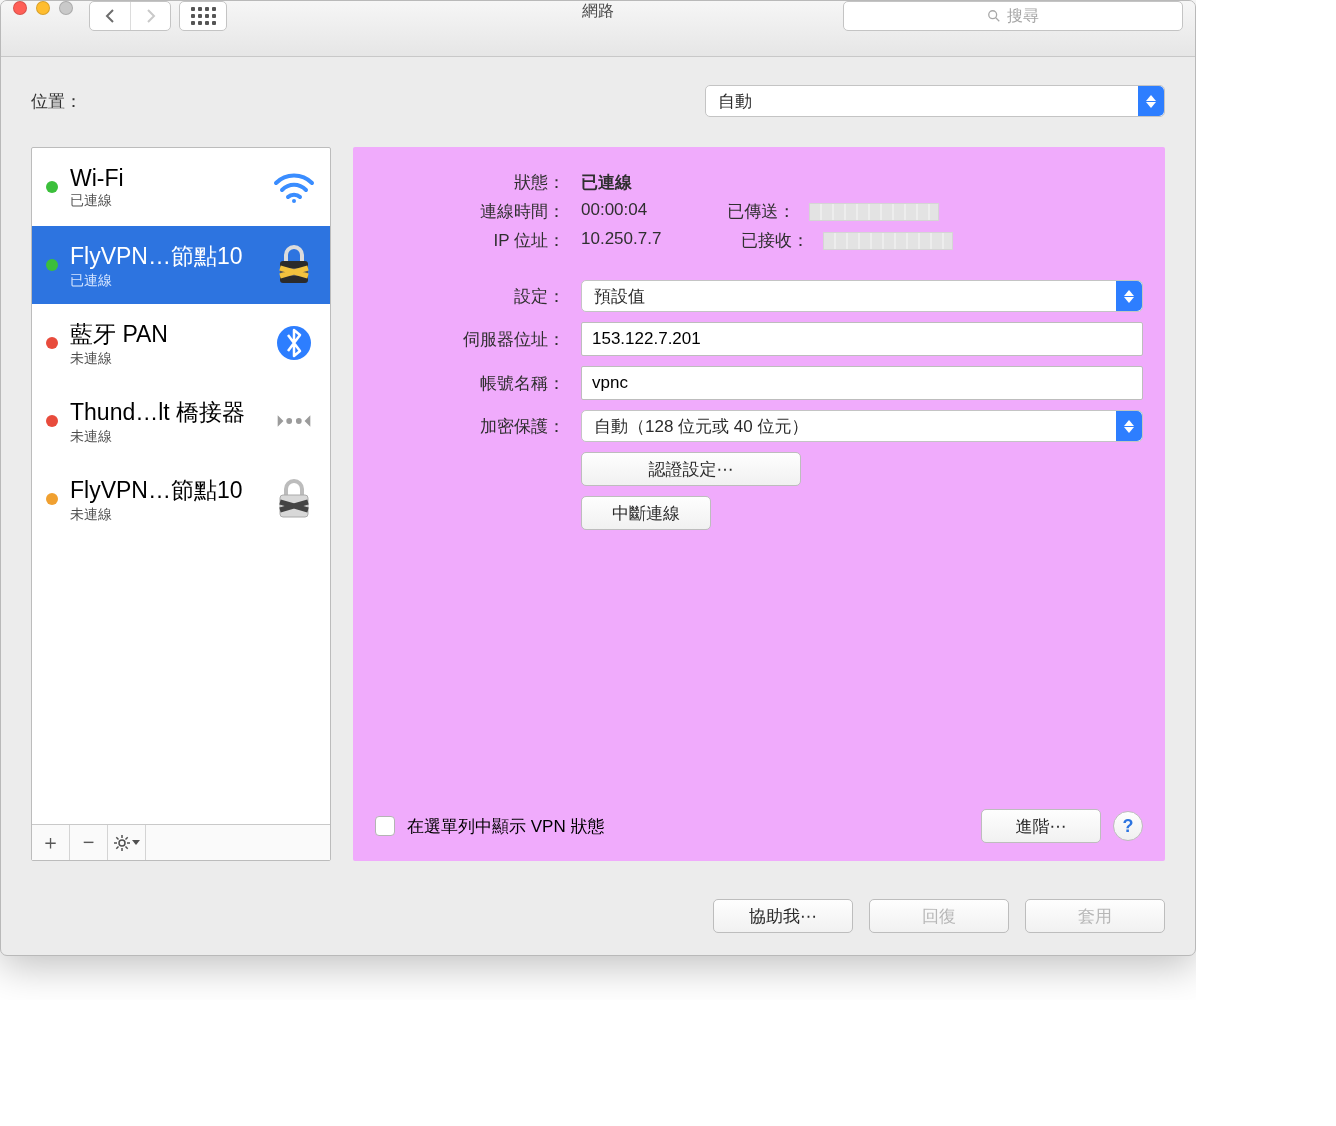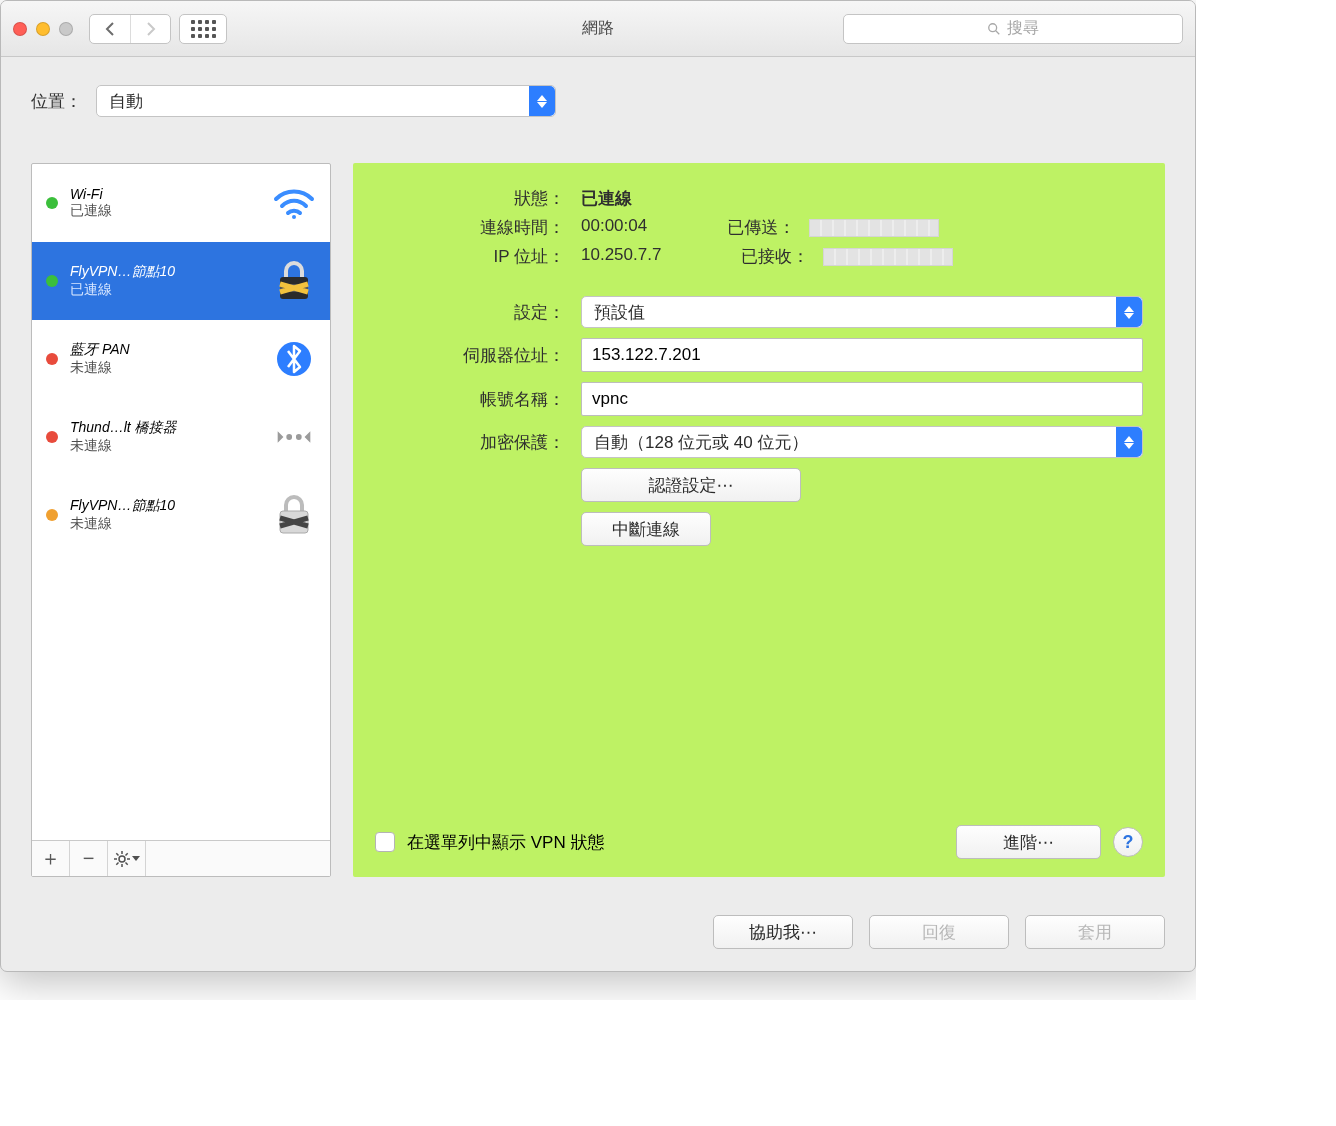--- a/index.html
+++ b/index.html
@@ -16,21 +16,21 @@
   border-radius: 7px;
   box-shadow: 0 10px 40px rgba(0,0,0,0.25);
   overflow: hidden;
   border: 1px solid #b9b9b9;
 }
 .titlebar {
   height: 56px;
   background: linear-gradient(#f6f6f6, #e6e6e6);
   border-bottom: 1px solid #c8c8c8;
   display: flex;
-  align-items: center;
+  align-items: flex-start;
   padding: 0 12px;
   position: relative;
 }
 .traffic-lights { display: flex; gap: 9px; margin-right: 16px; }
 .traffic-lights span {
   width: 14px; height: 14px; border-radius: 50%;
   border: 1px solid rgba(0,0,0,0.15);
 }
 .tl-close { background: #ff5f57; }
 .tl-min { background: #ffbd2e; }
@@ -64,22 +64,22 @@
   border: 1px solid #c4c4c4; border-radius: 5px; background: #fff;
   display: flex; align-items: center; justify-content: center; color: #a5a5a5;
   gap: 6px; font-size: 16px;
 }
 .search-box svg { width: 14px; height: 14px; }
 
 .body {
   padding: 28px 30px 20px 30px;
 }
 .location-row {
-  display: flex; align-items: center; justify-content: flex-start; gap: 14px;
-  margin-bottom: 46px;
+  display: flex; align-items: center; justify-content: space-between; 
+  margin-bottom: 30px;
 }
 .location-row label { font-size: 17px; color: #333; }
 .select-wrap {
   position: relative; background: #fff; border: 1px solid #c4c4c4;
   border-radius: 5px; display: flex; align-items: center; height: 32px;
   padding: 0 34px 0 12px; font-size: 17px; color: #2b2b2b;
 }
 .select-arrows {
   position: absolute; right: 0; top: 0; bottom: 0; width: 26px;
   background: #2d7eff; border-radius: 0 5px 5px 0;
@@ -106,38 +106,38 @@
   gap: 12px; position: relative; height: 78px;
 }
 .sideitem.selected { background: #2d74e0; color: #fff; }
 .status-dot {
   width: 12px; height: 12px; border-radius: 50%;
 }
 .s-green { background: #3bbf3b; }
 .s-red { background: #e84b3c; }
 .s-orange { background: #f0a030; }
 .sideitem .labels { flex: 1; min-width: 0; }
-.sideitem .name { font-size: 14px; white-space: nowrap; overflow: hidden; text-overflow: ellipsis; font-style: italic; }
+.sideitem .name { font-size: 23px; white-space: nowrap; overflow: hidden; text-overflow: ellipsis; }
 .sideitem .sub { font-size: 14px; opacity: 0.7; }
 .sideitem.selected .sub { color: #d7e6ff; opacity: 1; }
 .sideitem .icon-slot { width: 48px; display: flex; align-items:center; justify-content:center; }
 .side-footer {
   display: flex; border-top: 1px solid #c9c9c9; background: #fafafa;
   height: 36px;
 }
 .side-footer button {
   width: 38px; border: none; border-right: 1px solid #d4d4d4;
   background: transparent; font-size: 20px; color: #585858;
   display:flex; align-items:center; justify-content:center;
 }
 .gear-dd { display:flex; align-items:center; gap:2px; font-size:16px; }
 
 .detail {
   flex: 1;
-  background: #bef264;
+  background: #f0abfc;
   padding: 24px 22px 18px 22px;
   border-radius: 2px;
   height: 714px;
   position: relative;
 }
 .form-grid {
   display: grid;
   grid-template-columns: 190px 1fr;
   column-gap: 16px;
   row-gap: 8px;
@@ -422,21 +422,21 @@
           <div><button class="mac-btn wide">認證設定⋯</button></div>
 
           <div></div>
           <div><button class="mac-btn" style="width:130px;text-align:center;">中斷連線</button></div>
         </div>
 
         <div class="bottom-row">
           <span class="checkbox"></span>
           <span style="font-size:17px;">在選單列中顯示 VPN 狀態</span>
           <div style="margin-left:auto; display:flex; gap:12px; align-items:center;">
-            <button class="mac-btn" style="width:145px;">進階⋯</button>
+            <button class="mac-btn" style="width:120px;">進階⋯</button>
             <span class="help-btn">?</span>
           </div>
         </div>
 
       </div>
     </div>
   </div>
 
   <div class="footer-buttons">
     <button class="mac-btn">協助我⋯</button>

